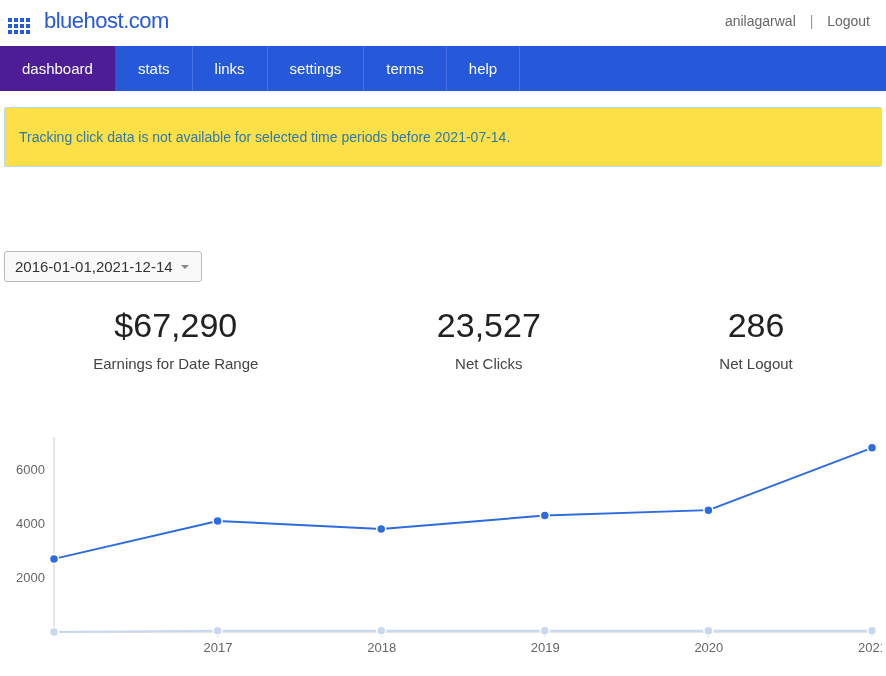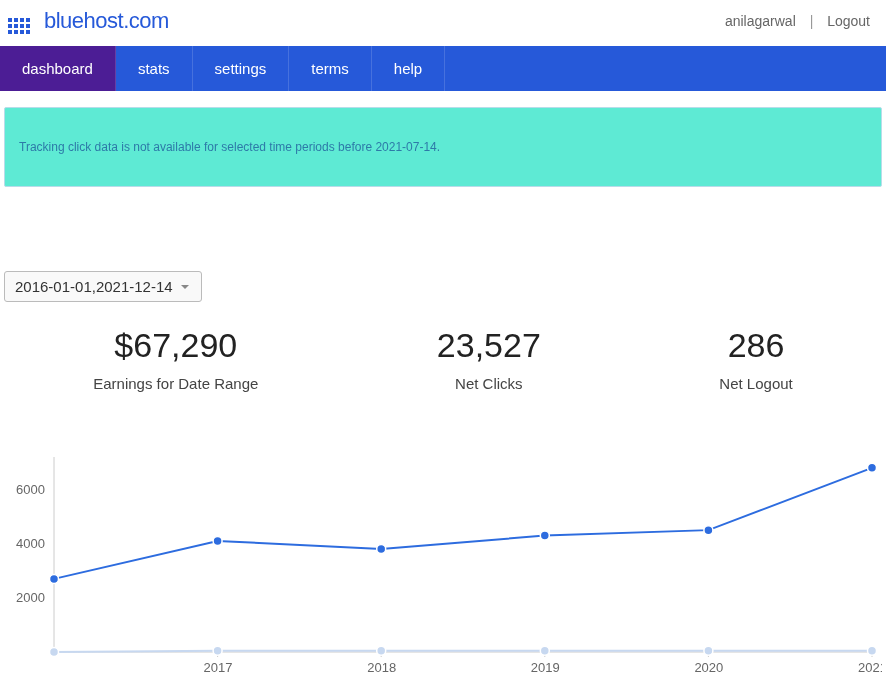--- a/index.html
+++ b/index.html
@@ -8,21 +8,21 @@
 .logo-area { display: flex; align-items: flex-end; gap: 14px; }
 .logo-grid { display: grid; grid-template-columns: repeat(4, 4px); grid-template-rows: repeat(3, 4px); gap: 2px; }
 .logo-grid span { background: #2659d9; width: 4px; height: 4px; }
 .logo-text { color: #2659d9; font-size: 22px; font-weight: 400; letter-spacing: -0.5px; }
 .header-right { font-size: 14px; color: #666; }
 .header-right a { color: #666; text-decoration: none; }
 .sep { margin: 0 10px; color: #999; }
 .nav { background: #2659d9; display: flex; }
 .nav-item { padding: 14px 22px; color: #fff; font-size: 15px; text-decoration: none; border-right: 1px solid rgba(255,255,255,0.15); }
 .nav-item.active { background: #4c1d95; }
-.alert { margin: 16px 4px; background: #5eead4; border: 1px solid #b8dce9; color: #2d7aa8; padding: 32px 14px; font-size: 12px; border-radius: 2px; }
+.alert { margin: 16px 4px; background: #fde047; border: 1px solid #b8dce9; color: #2d7aa8; padding: 21px 14px; font-size: 14px; border-radius: 2px; }
 .content { padding: 60px 4px 0 4px; }
 .date-select { display: inline-flex; align-items: center; border: 1px solid #bbb; border-radius: 3px; padding: 6px 10px; font-size: 15px; color: #333; background: #f9f9f9; gap: 6px; margin-top: 8px; }
 .date-select svg { width: 12px; height: 12px; }
 .stats-row { display: flex; justify-content: space-around; margin-top: 24px; text-align: center; }
 .stat-value { font-size: 34px; font-weight: 400; color: #222; }
 .stat-label { font-size: 15px; color: #444; margin-top: 10px; }
 .chart-area { margin-top: 60px; position: relative; height: 230px; }
 .chart-svg { width: 100%; height: 100%; }
 .axis-line { stroke: #ccc; stroke-width: 1; }
 .tick-label { font-size: 13px; fill: #666; }
@@ -55,20 +55,21 @@
   <div class="header-right">
     <a href="#">anilagarwal</a>
     <span class="sep">|</span>
     <a href="#">Logout</a>
   </div>
 </div>
 
 <div class="nav">
   <a href="#" class="nav-item active">dashboard</a>
   <a href="#" class="nav-item">stats</a>
+  <a href="#" class="nav-item">links</a>
   <a href="#" class="nav-item">settings</a>
   <a href="#" class="nav-item">terms</a>
   <a href="#" class="nav-item">help</a>
 </div>
 
 <div class="alert">
   <span>Tracking click data is not available for selected time periods before 2021-07-14.</span>
 </div>
 
 <div class="content">

